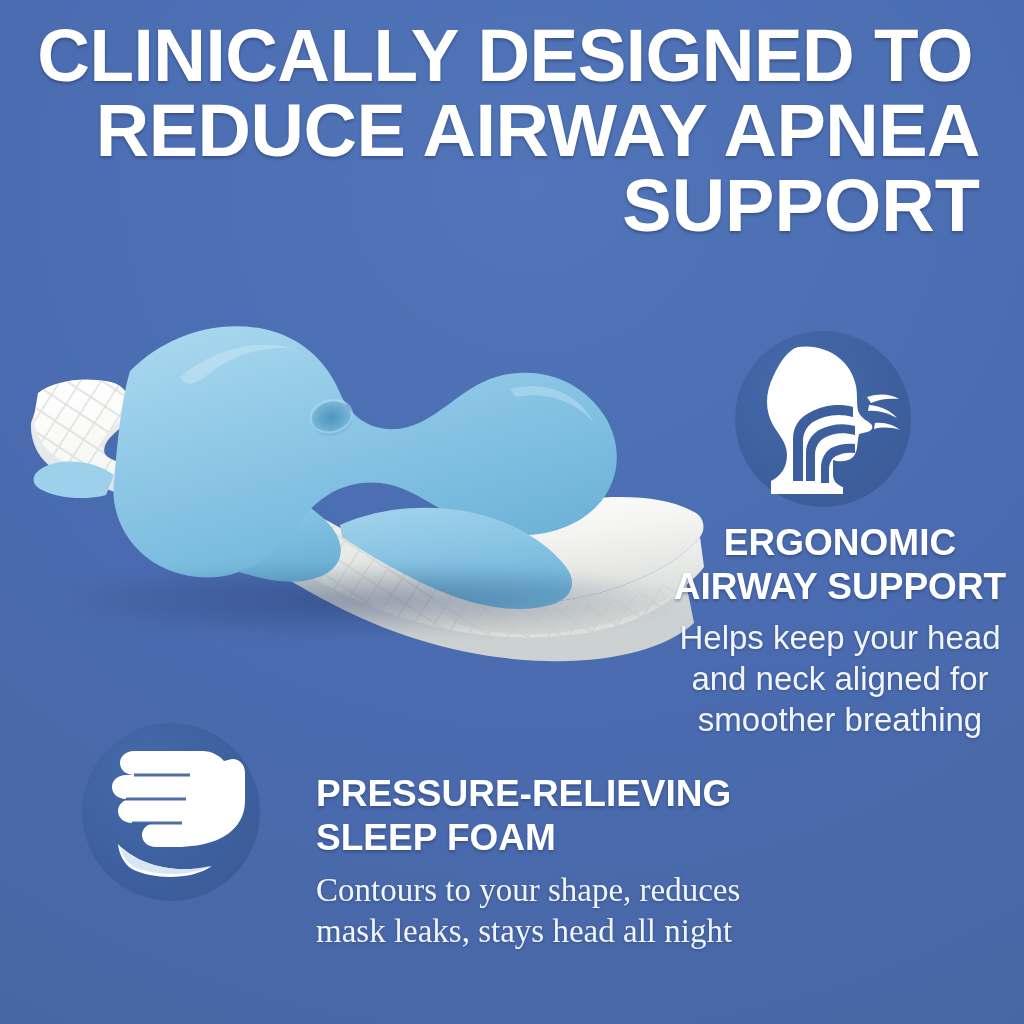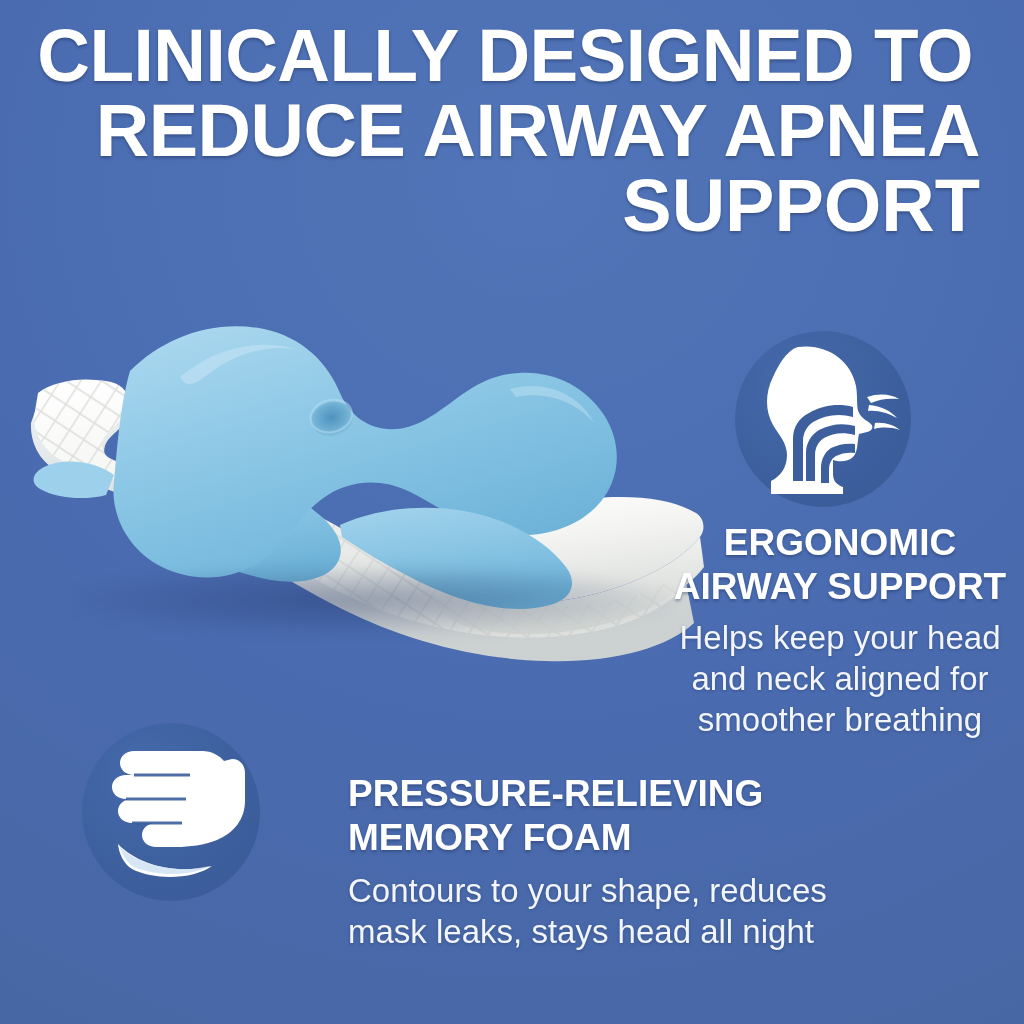--- a/index.html
+++ b/index.html
@@ -87,23 +87,22 @@
     text-align: center;
   }
   .feature.airway .feature-body { margin-top: 8px; }
 
   .feature.foam {
     position: absolute;
     left: 316px;
     top: 772px;
     width: 540px;
     text-align: left;
-    margin-left: 32px;
-  }
-  .feature.foam .feature-body { margin-top: 10px; }
+  }
+  .feature.foam .feature-body { margin-top: 10px; font-family: Liberation Serif, serif; }
 
   .ln { display: block; white-space: nowrap; }
 </style>
 </head>
 <body>
 
 <div id="page">
 
   <div class="headline">
     <span class="hl-line l1">CLINICALLY DESIGNED TO</span>
@@ -279,21 +278,21 @@
 
         <path d="M36 121 C56 142 94 152 130 143 C112 156 74 158 50 146 C42 141 37 131 36 121 Z" fill="#ffffff"></path>
         <path d="M38 124 C58 143 96 151 128 143 C110 153 76 154 52 144 C44 139 40 131 38 124 Z" fill="#cfe2f2" opacity="0.85"></path>
       </g>
     </svg>
   </div>
 
   <div class="feature foam">
     <div class="feature-title">
       <span class="ln">PRESSURE-RELIEVING</span>
-      <span class="ln">MEMORY FOAM</span>
+      <span class="ln">SLEEP FOAM</span>
     </div>
     <div class="feature-body">
       <span class="ln">Contours to your shape, reduces</span>
       <span class="ln">mask leaks, stays head all night</span>
     </div>
   </div>
 
 </div>
 
 </body></html>

